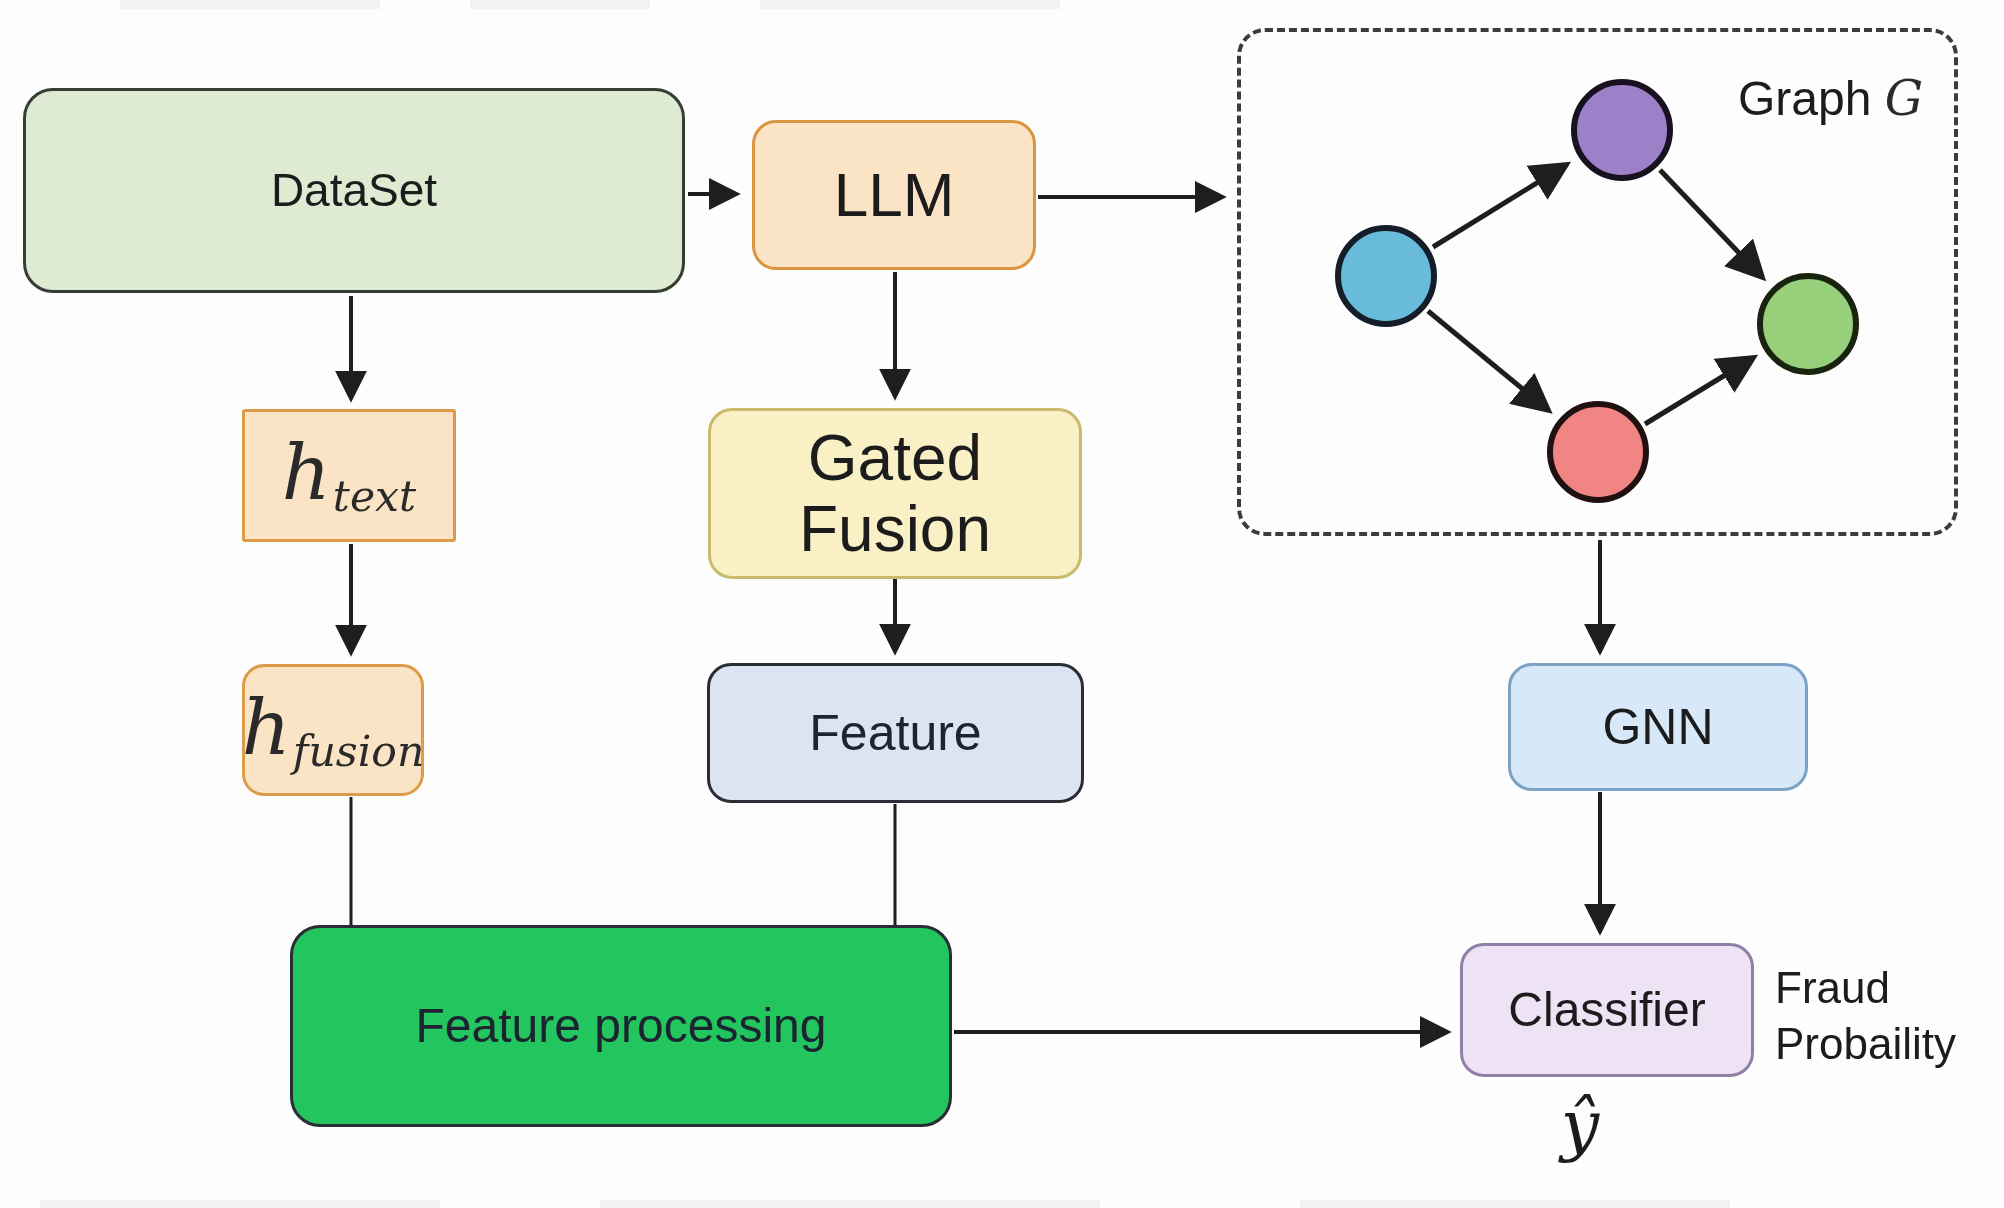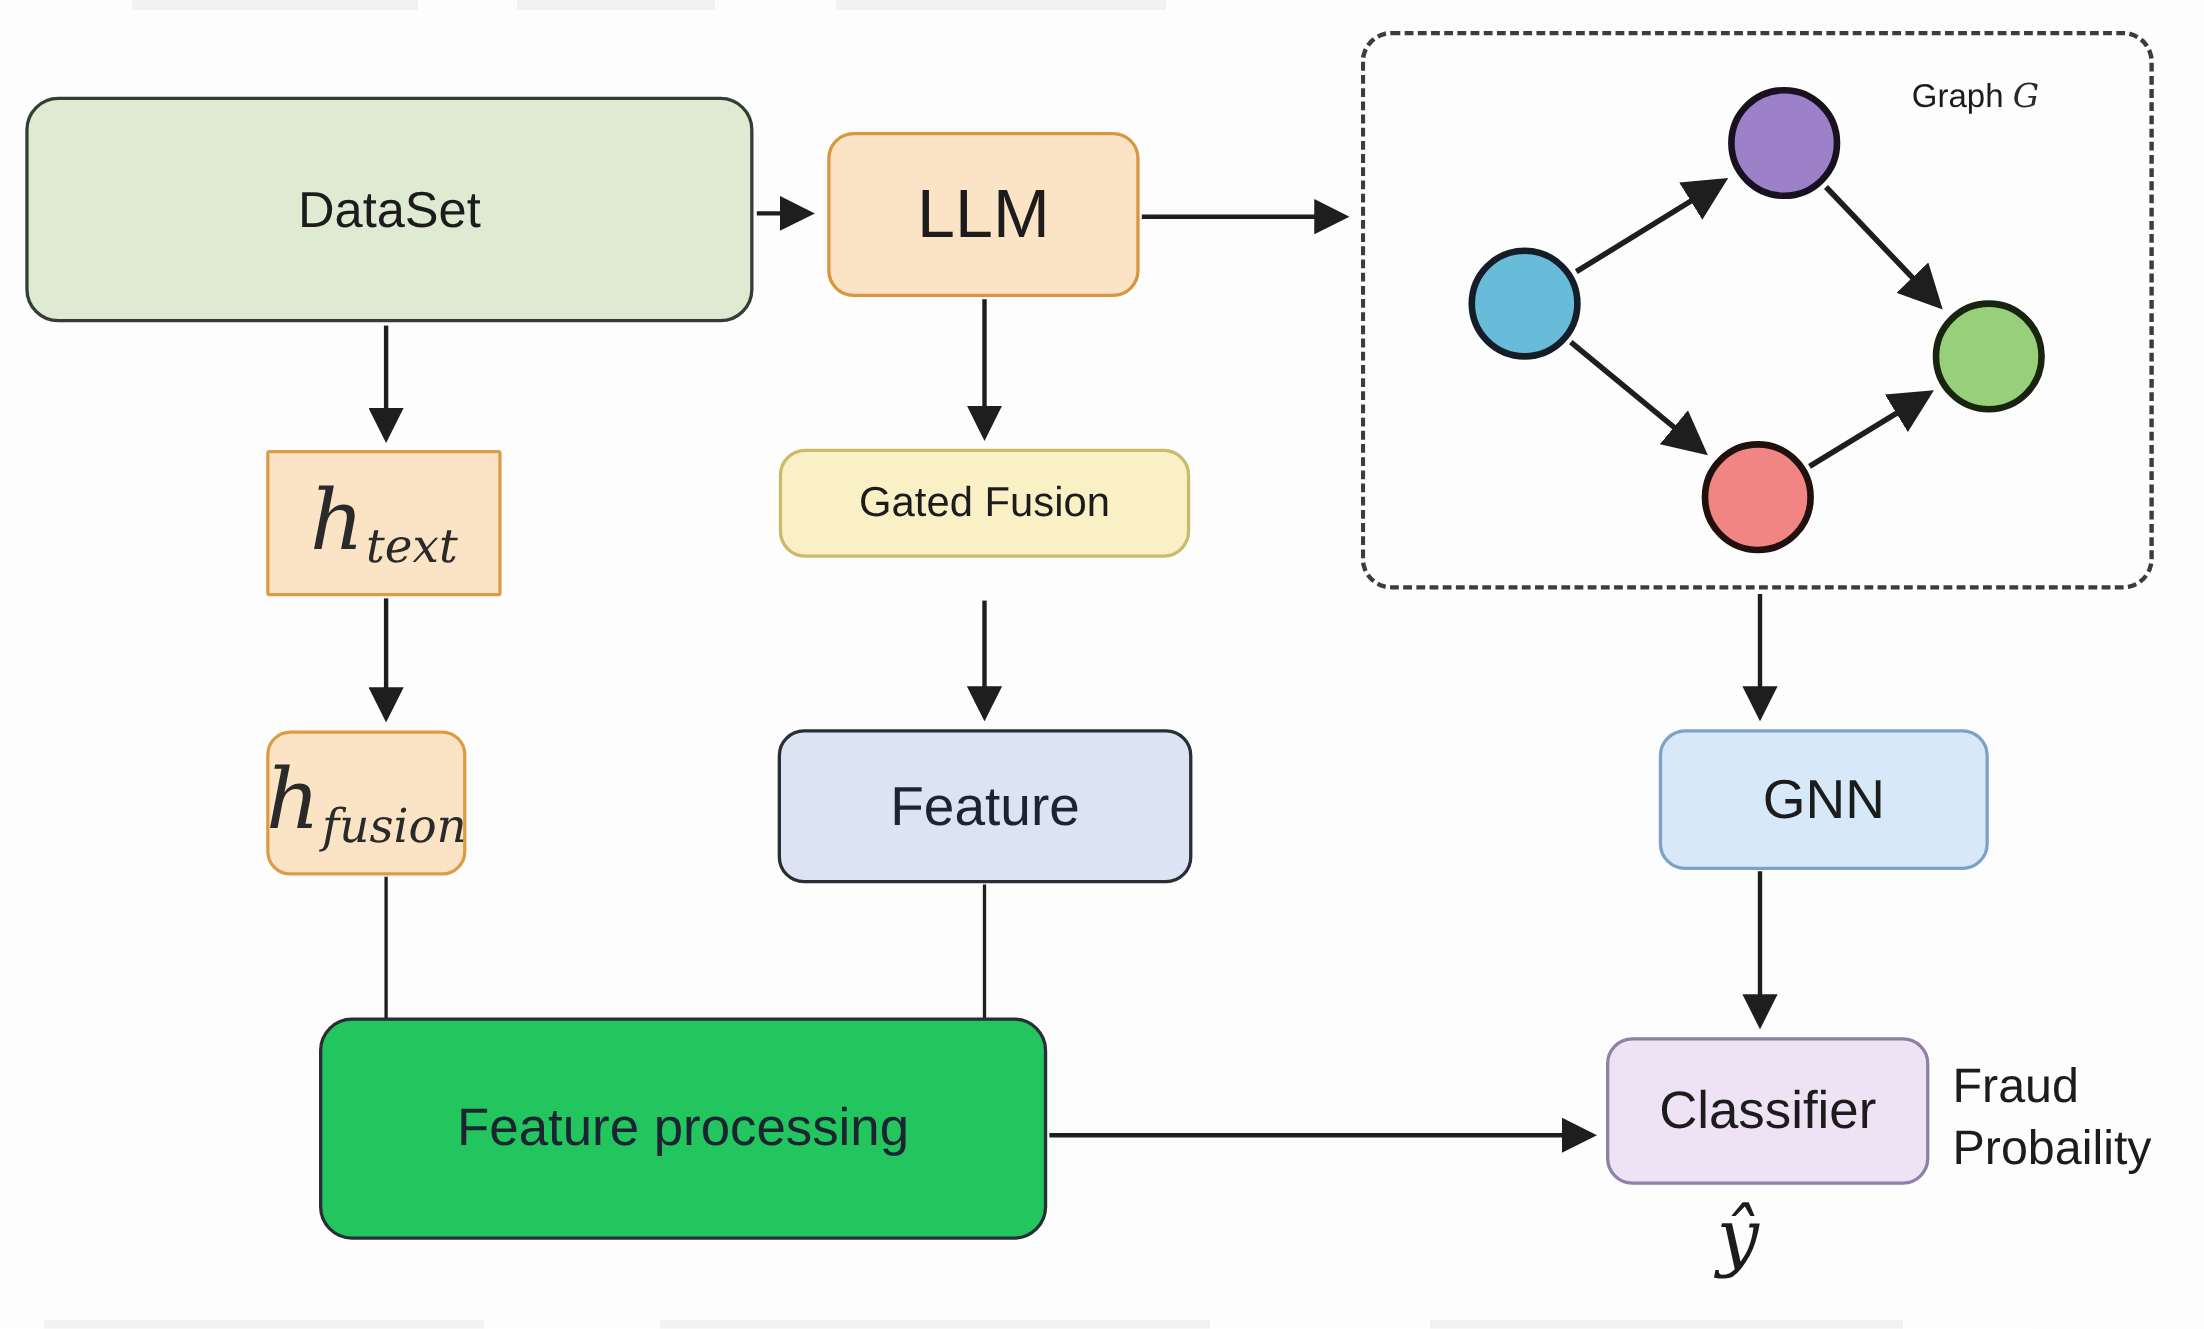--- a/index.html
+++ b/index.html
@@ -16,35 +16,35 @@
     display:flex;align-items:center;justify-content:center;
     box-sizing:border-box;
     color:#1c1c1c;
     text-align:center;
     line-height:1.1;
   }
   
   .b-dataset{left:23px;top:88px;width:662px;height:205px;background:#deebd2;border:3px solid #363d35;border-radius:30px;font-size:46px;}
   .b-llm{left:752px;top:120px;width:284px;height:150px;background:#fbe4c5;border:3px solid #d9953f;border-radius:24px;font-size:62px;text-align:center;}
   .b-htext{left:242px;top:409px;width:214px;height:133px;background:#fbe4c5;border:3px solid #dc9c47;border-radius:3px;}
-  .b-gf{left:708px;top:408px;width:374px;height:99px;background:#faf0c6;border:3px solid #c9ba6c;border-radius:24px;font-size:38px;}
+  .b-gf{left:708px;top:408px;width:374px;height:171px;background:#faf0c6;border:3px solid #c9ba6c;border-radius:24px;font-size:64px;}
   .b-hfusion{left:242px;top:664px;width:182px;height:132px;background:#fbe4c5;border:3px solid #dc9c47;border-radius:22px;}
   .b-feature{left:707px;top:663px;width:377px;height:140px;background:#dce3f2;border:3px solid #282e34;border-radius:24px;font-size:50px;color:#1b2430;}
   .b-gnn{left:1508px;top:663px;width:300px;height:128px;background:#d7e8f8;border:3px solid #7ca2c6;border-radius:24px;font-size:50px;}
   .b-fp{left:290px;top:925px;width:662px;height:202px;background:#22c55e;border:3px solid #282e34;border-radius:30px;font-size:48px;color:#1b2430;}
   .b-classifier{left:1460px;top:943px;width:294px;height:134px;background:#ede3f4;border:3px solid #8f80a5;border-radius:24px;font-size:48px;}
   
   .graph-panel{
     position:absolute;left:1237px;top:28px;width:721px;height:508px;
     box-sizing:border-box;border:4px dashed #3c3c3c;border-radius:28px;
     background:transparent;
   }
   .graph-label{
     position:absolute;left:1738px;top:70px;width:200px;
-    font-size:30px;color:#1c1c1c;white-space:nowrap;
+    font-size:48px;color:#1c1c1c;white-space:nowrap;
   }
   .math{font-family:"DejaVu Serif", serif;font-style:italic;color:#2a2a2a;}
   .math .sub{font-size:0.56em;vertical-align:-0.28em;margin-left:2px;}
   .h-box{font-size:76px;}
   
   .fraud-label{
     position:absolute;left:1775px;top:960px;width:225px;
     font-size:44px;line-height:1.28;color:#1c1c1c;
   }
   .yhat{

